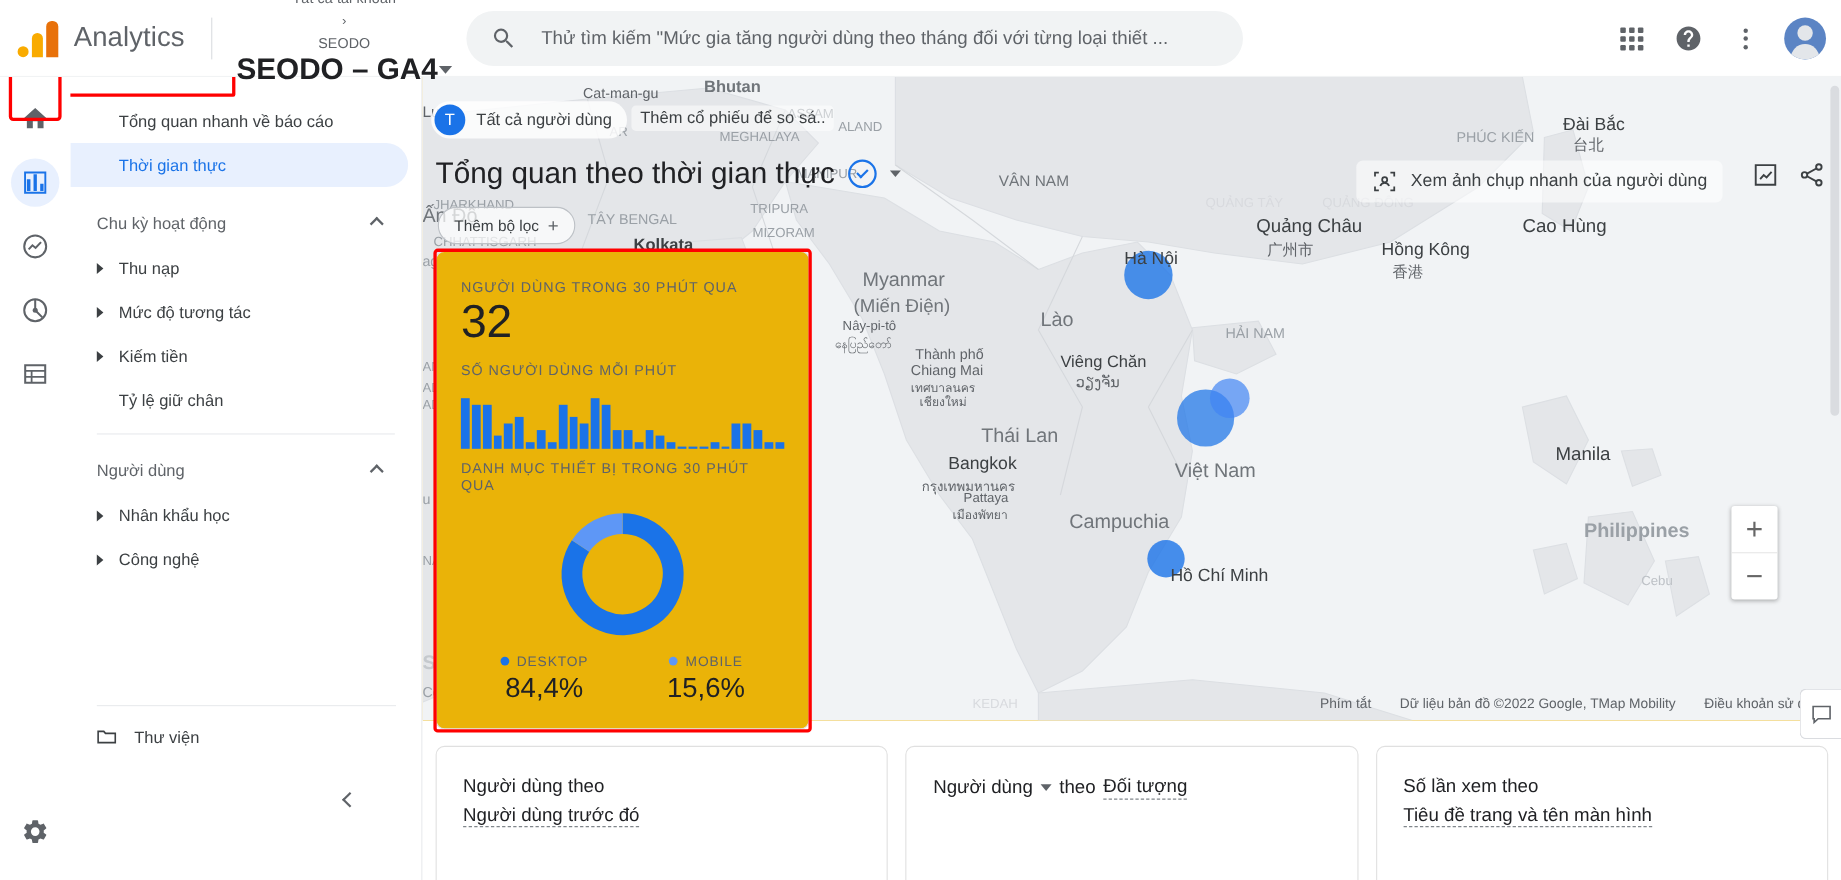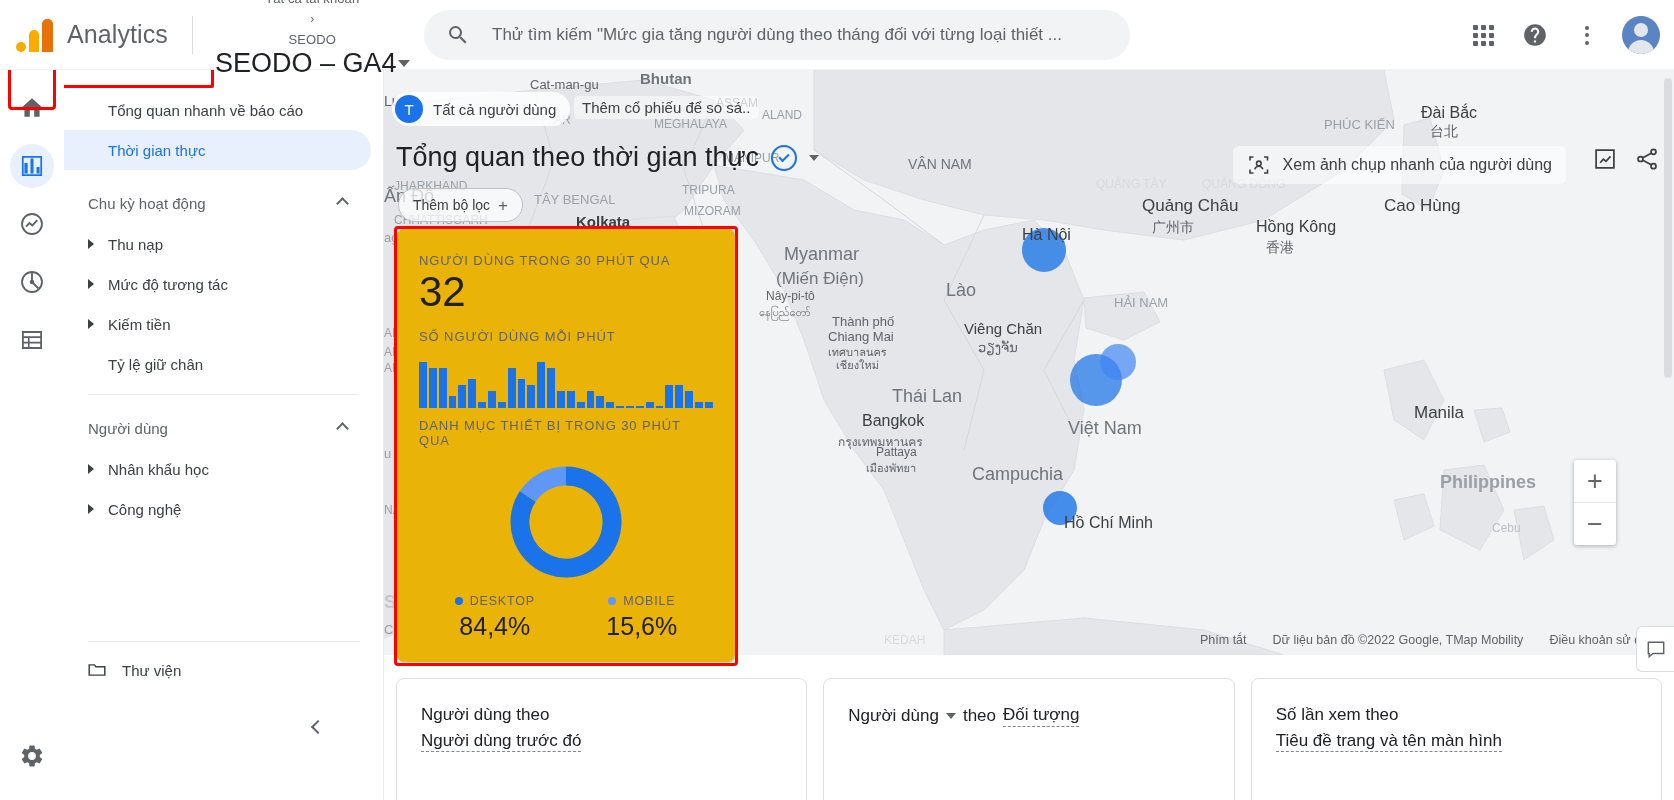--- a/index.html
+++ b/index.html
@@ -20,21 +20,21 @@
   }
   .ga-logo { display: flex; align-items: flex-end; margin-left: 16px; height: 34px; gap: 3px; }
   .ga-logo .dot { width: 10px; height: 10px; border-radius: 50%; background: #F9AB00; }
   .ga-logo .bar-s { width: 10px; height: 22px; border-radius: 5px 5px 0 0; background: #F9AB00; }
   .ga-logo .bar-l { width: 11px; height: 33px; border-radius: 5px 5px 0 0; background: #E8710A; }
   .brand-name { font-size: 25px; color: #5f6368; margin-left: 14px; font-weight: 400; letter-spacing: .1px;}
   .divider-v { width: 1px; height: 38px; background: #dadce0; margin: 0 22px 0 24px; }
   .acct-block { display: flex; flex-direction: column; justify-content: center; }
   .acct-crumb { font-size: 13px; color: #5f6368; letter-spacing: .1px; display: flex; align-items: center; gap: 6px; flex-direction: column; }
   .acct-crumb .sep { font-size: 12px; color: #5f6368; }
-  .acct-title { font-size: 27px; color: #202124; display: flex; align-items: center; gap: 1px; margin-top: 1px; font-weight: 400;}
+  .acct-title { font-size: 27px; color: #202124; display: flex; align-items: center; gap: 1px; margin-top: 1px; font-weight: 700;}
   .caret-down { width: 0; height: 0; border-left: 6px solid transparent; border-right: 6px solid transparent; border-top: 7px solid #5f6368; }
 
   .searchwrap {
     position: absolute; left: 424px; top: 10px; width: 706px; height: 50px;
     background: #f1f3f4; border-radius: 25px; display: flex; align-items: center; padding: 0 22px;
   }
   .searchwrap .mag { margin-right: 22px; flex: none; }
   .searchwrap input {
     border: none; outline: none; background: transparent; width: 100%;
     font-size: 17px; color: #5f6368; font-family: "Liberation Sans", sans-serif;

